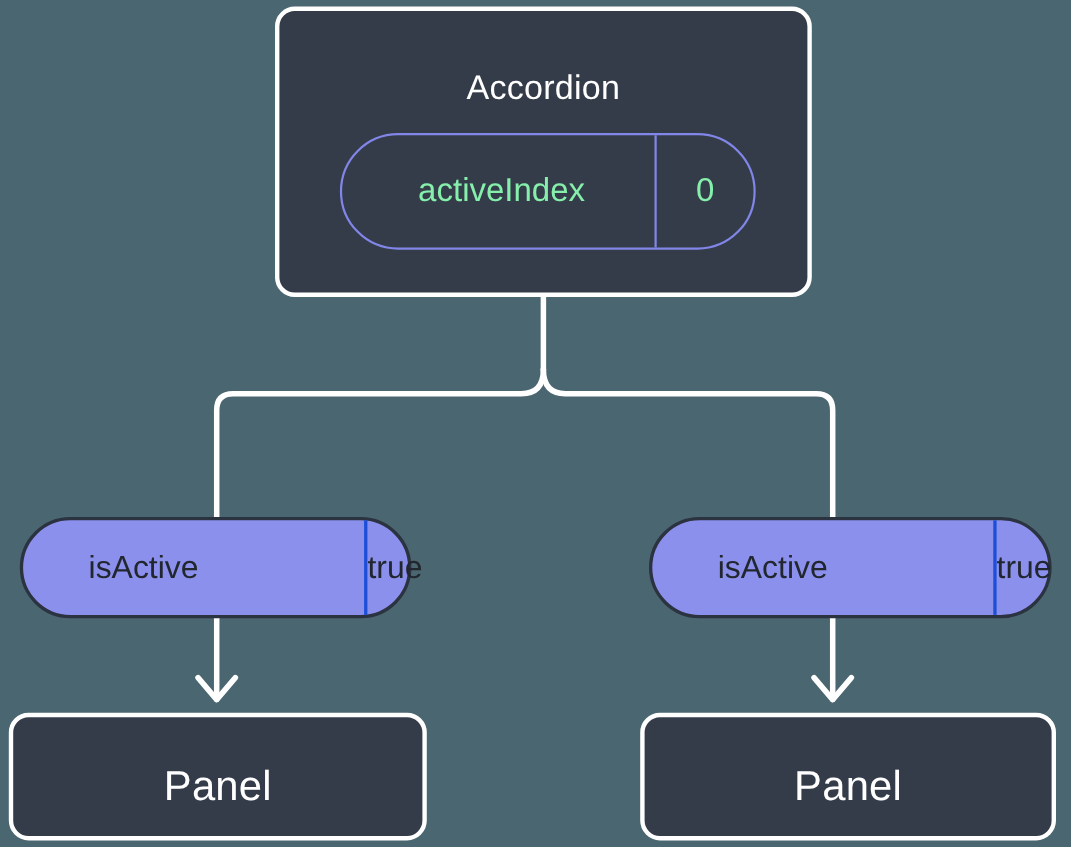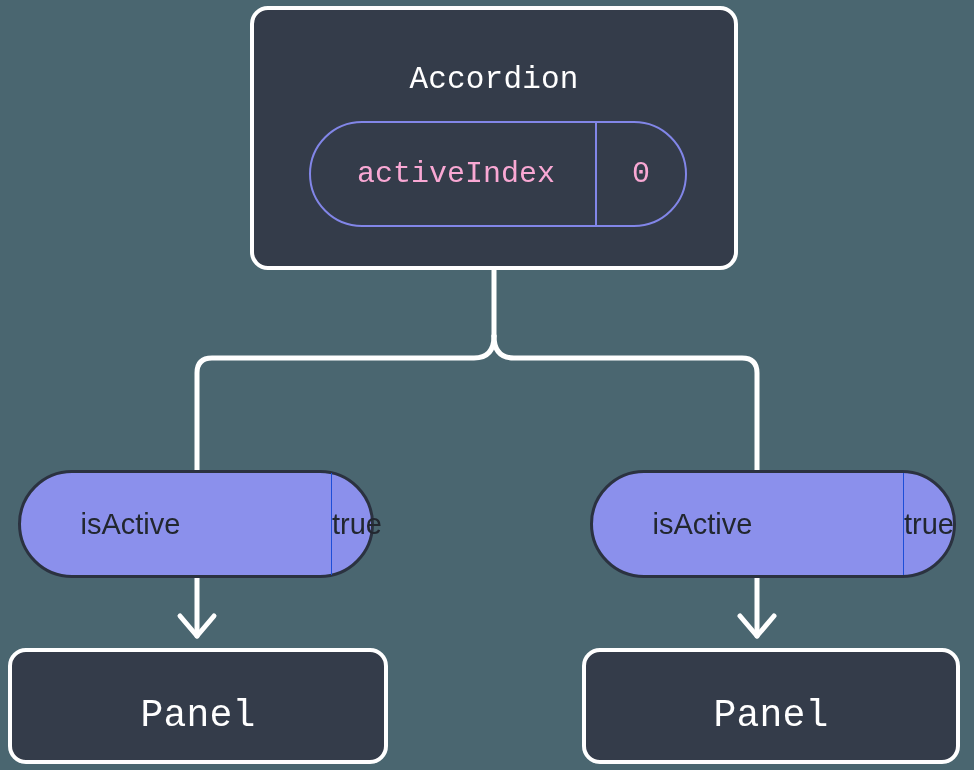--- a/index.html
+++ b/index.html
@@ -26,21 +26,20 @@
     pointer-events: none;
   }
 
   
   .card {
     position: absolute;
     box-sizing: border-box;
     background: #343c4a;
     border: 4px solid #ffffff;
     border-radius: 18px;
-    font-family: Liberation Mono, monospace;
   }
   .card-title {
     position: absolute;
     left: 0;
     width: 100%;
     text-align: center;
     color: #ffffff;
     font-size: 31px;
     font-weight: 400;
     letter-spacing: .2px;
@@ -86,21 +85,21 @@
     left: 55px;
     top: 111px;
     width: 378px;
     height: 106px;
   }
   .badge-outline .badge-key,
   .badge-outline .badge-val {
     display: flex;
     align-items: center;
     justify-content: center;
-    color: #f9a8d4;
+    color: #86efac;
     font-size: 30px;
     white-space: nowrap;
   }
   .badge-outline .badge-key {
     flex: 0 0 278px;
     padding-left: 6px;
   }
   .badge-outline .badge-val {
     flex: 1 1 auto;
     border-left: 2px solid #8286e8;
@@ -108,37 +107,37 @@
 
   
   .pill {
     position: absolute;
     box-sizing: border-box;
     display: flex;
     align-items: stretch;
     background: #8b90ec;
     border: 3px solid #2b3240;
     border-radius: 999px;
-    height: 108px;
+    height: 92px;
     gap: 47px;
   }
   #pill-left  { left: 18px;  top: 470px; width: 356px; }
   #pill-right { left: 590px; top: 470px; width: 366px; }
 
   .pill .pill-key,
   .pill .pill-val {
     display: flex;
     align-items: center;
     justify-content: center;
     color: #22272f;
     font-size: 29px;
     white-space: nowrap;
   }
   .pill .pill-key { flex: 0 0 211px; padding-left: 4px; }
-  .pill .pill-val { flex: 1 1 auto; border-left: 1px solid #1d4ed8; margin-left: 48px; }
+  .pill .pill-val { flex: 1 1 auto; border-left: 3px solid #1d4ed8; margin-left: 48px; }
   #pill-right .pill-key { flex: 0 0 211px; }
 </style>
 </head>
 <body>
 
 <div id="stage">
 
   <svg id="wires" viewBox="0 0 974 770">
     <g fill="none" stroke="#ffffff" stroke-width="5" stroke-linecap="round" stroke-linejoin="round">
 

